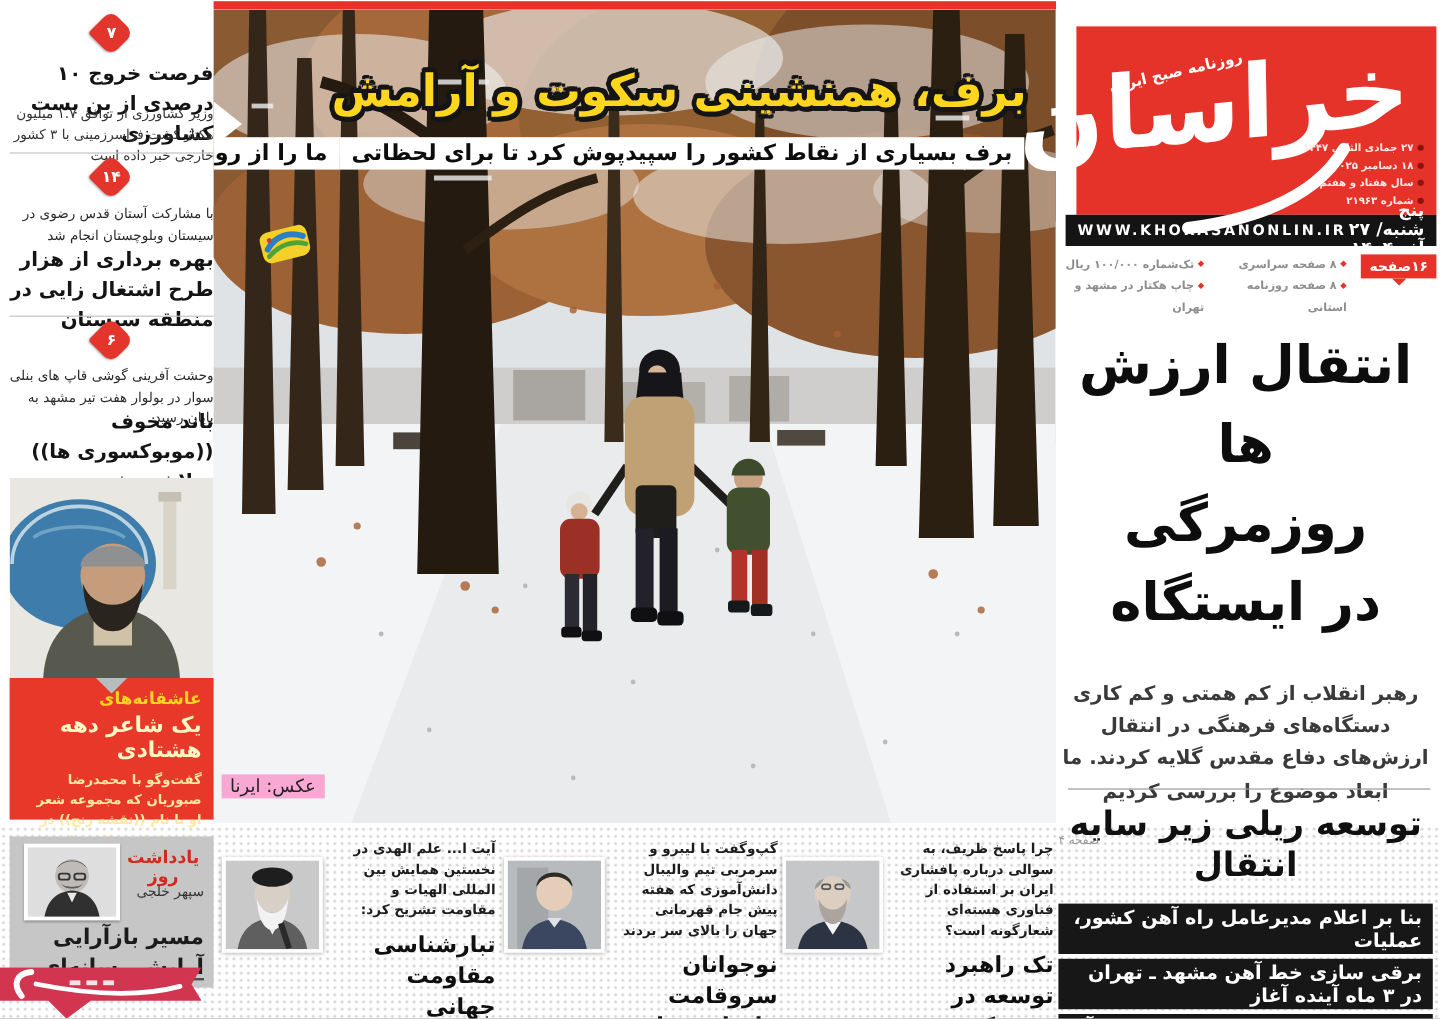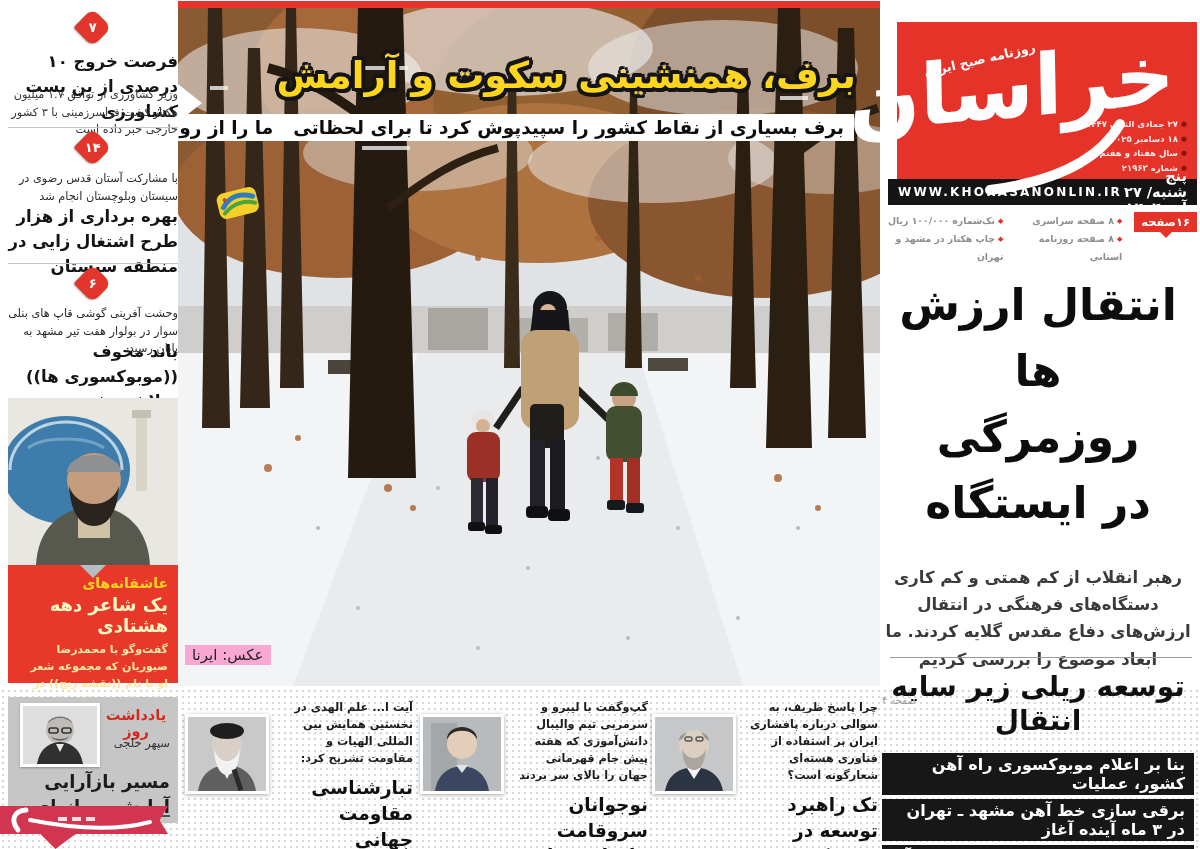--- a/index.html
+++ b/index.html
@@ -322,21 +322,21 @@
     </div>
     <div class="lead-sum">رهبر انقلاب از کم همتی و کم کاری دستگاه‌های فرهنگی در انتقال ارزش‌های دفاع مقدس گلایه کردند. ما ابعاد موضوع را بررسی کردیم</div>
     <div class="pref">صفحه ۴</div>
   </div>
 
   <div class="abs" style="left:890px;top:657px;width:302px;height:1px;background:#9b9b9b"></div>
 
   <div class="abs" style="left:882px;top:670px;width:312px">
     <div class="rail-h">توسعه ریلی زیر سایه انتقال</div>
     <div class="hl-wrap">
-      <div><span class="hl-line">بنا بر اعلام موبوکسوری راه آهن کشور، عملیات</span></div>
+      <div><span class="hl-line">بنا بر اعلام مدیرعامل راه آهن کشور، عملیات</span></div>
       <div><span class="hl-line">برقی سازی خط آهن مشهد ـ تهران در ۳ ماه آینده آغاز</span></div>
       <div><span class="hl-line">می شود اما تا زمان شروع جزئیات آن ارائه نمی شود</span></div>
     </div>
 
   </div>
 
   <div class="abs bitem" style="left:185px;top:700px;width:228px">
     <div class="btext">
       <div class="bkick">آیت ا... علم الهدی در نخستین همایش بین المللی الهیات و مقاومت تشریح کرد:</div>
       <div class="btitle">تبارشناسی مقاومت جهانی</div>

